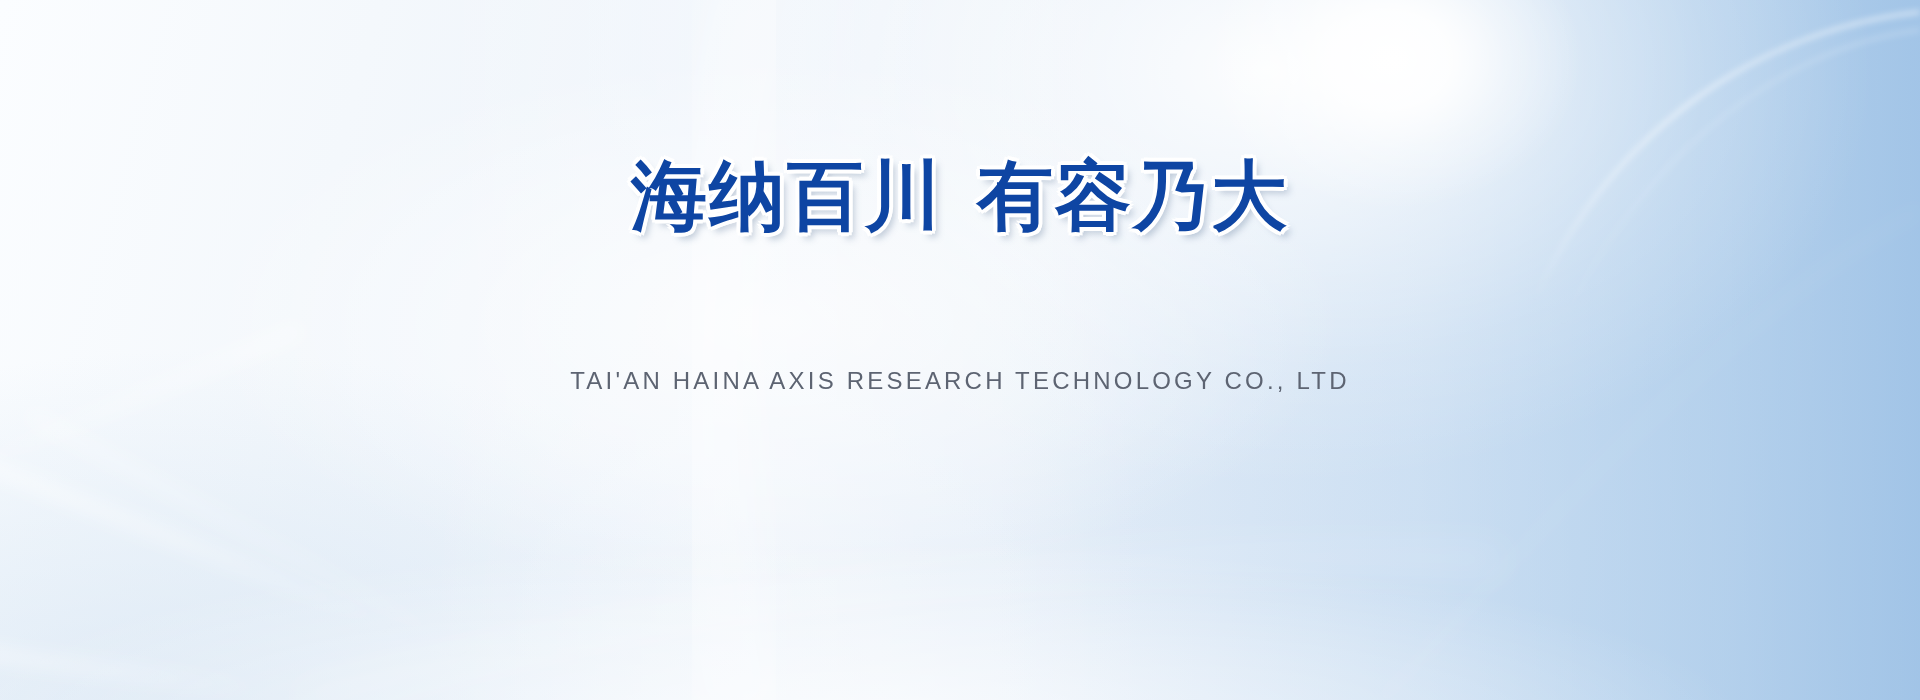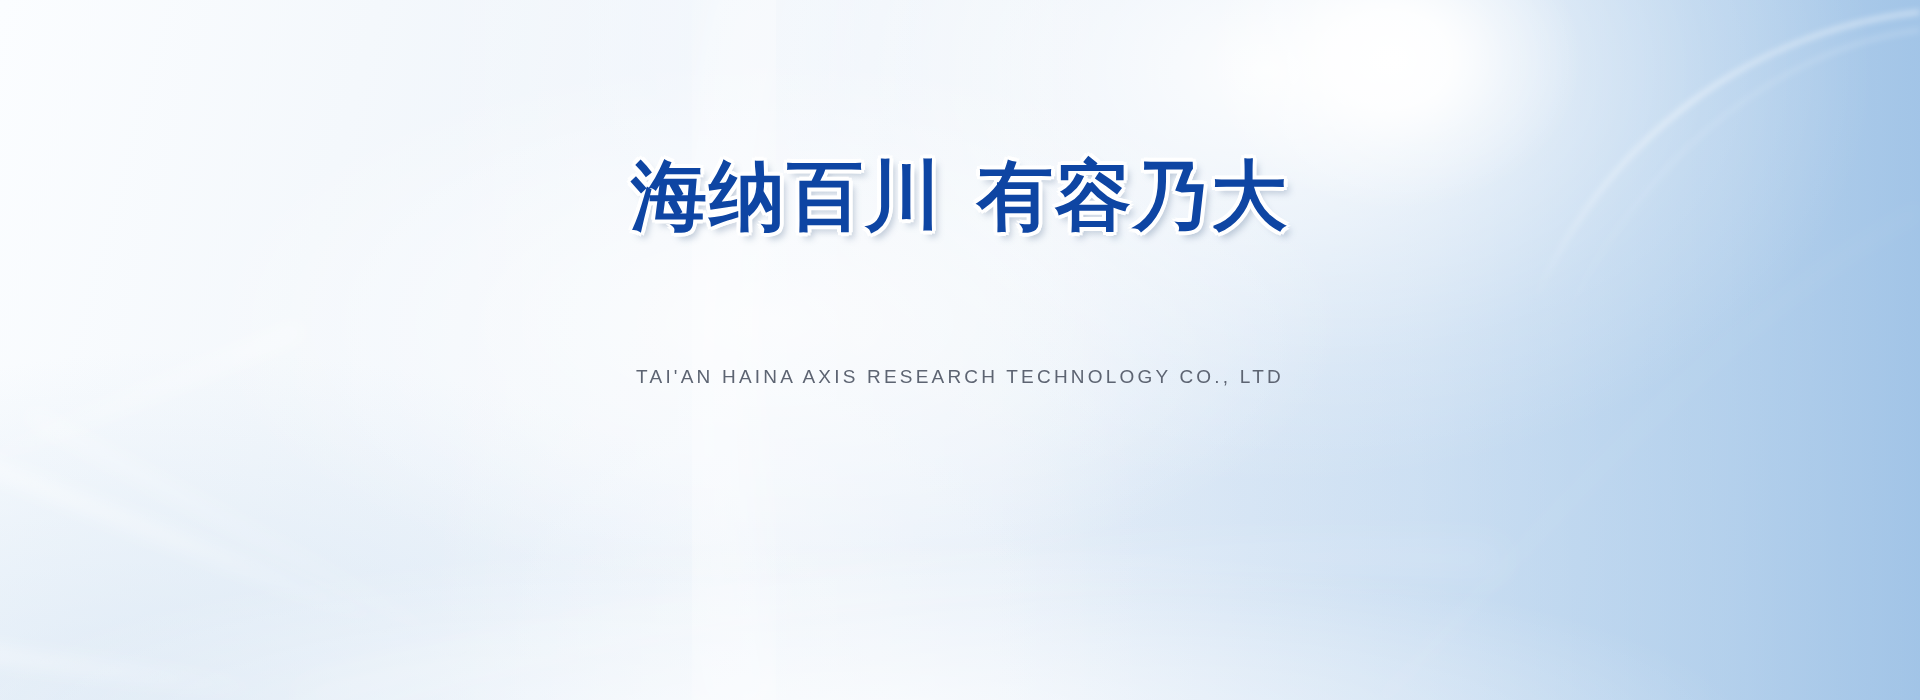--- a/index.html
+++ b/index.html
@@ -183,21 +183,21 @@
     user-select: none;
   }
 
   .subtitle-en {
     margin: 0;
     position: absolute;
     left: 0;
     right: 0;
     top: 364px;
     text-align: center;
-    font-size: 19px;
+    font-size: 24px;
     line-height: 1.4;
     font-weight: normal;
     letter-spacing: 3.2px;
     color: #5d6472;
     white-space: nowrap;
     user-select: none;
   }
 </style>
 </head>
 <body>

